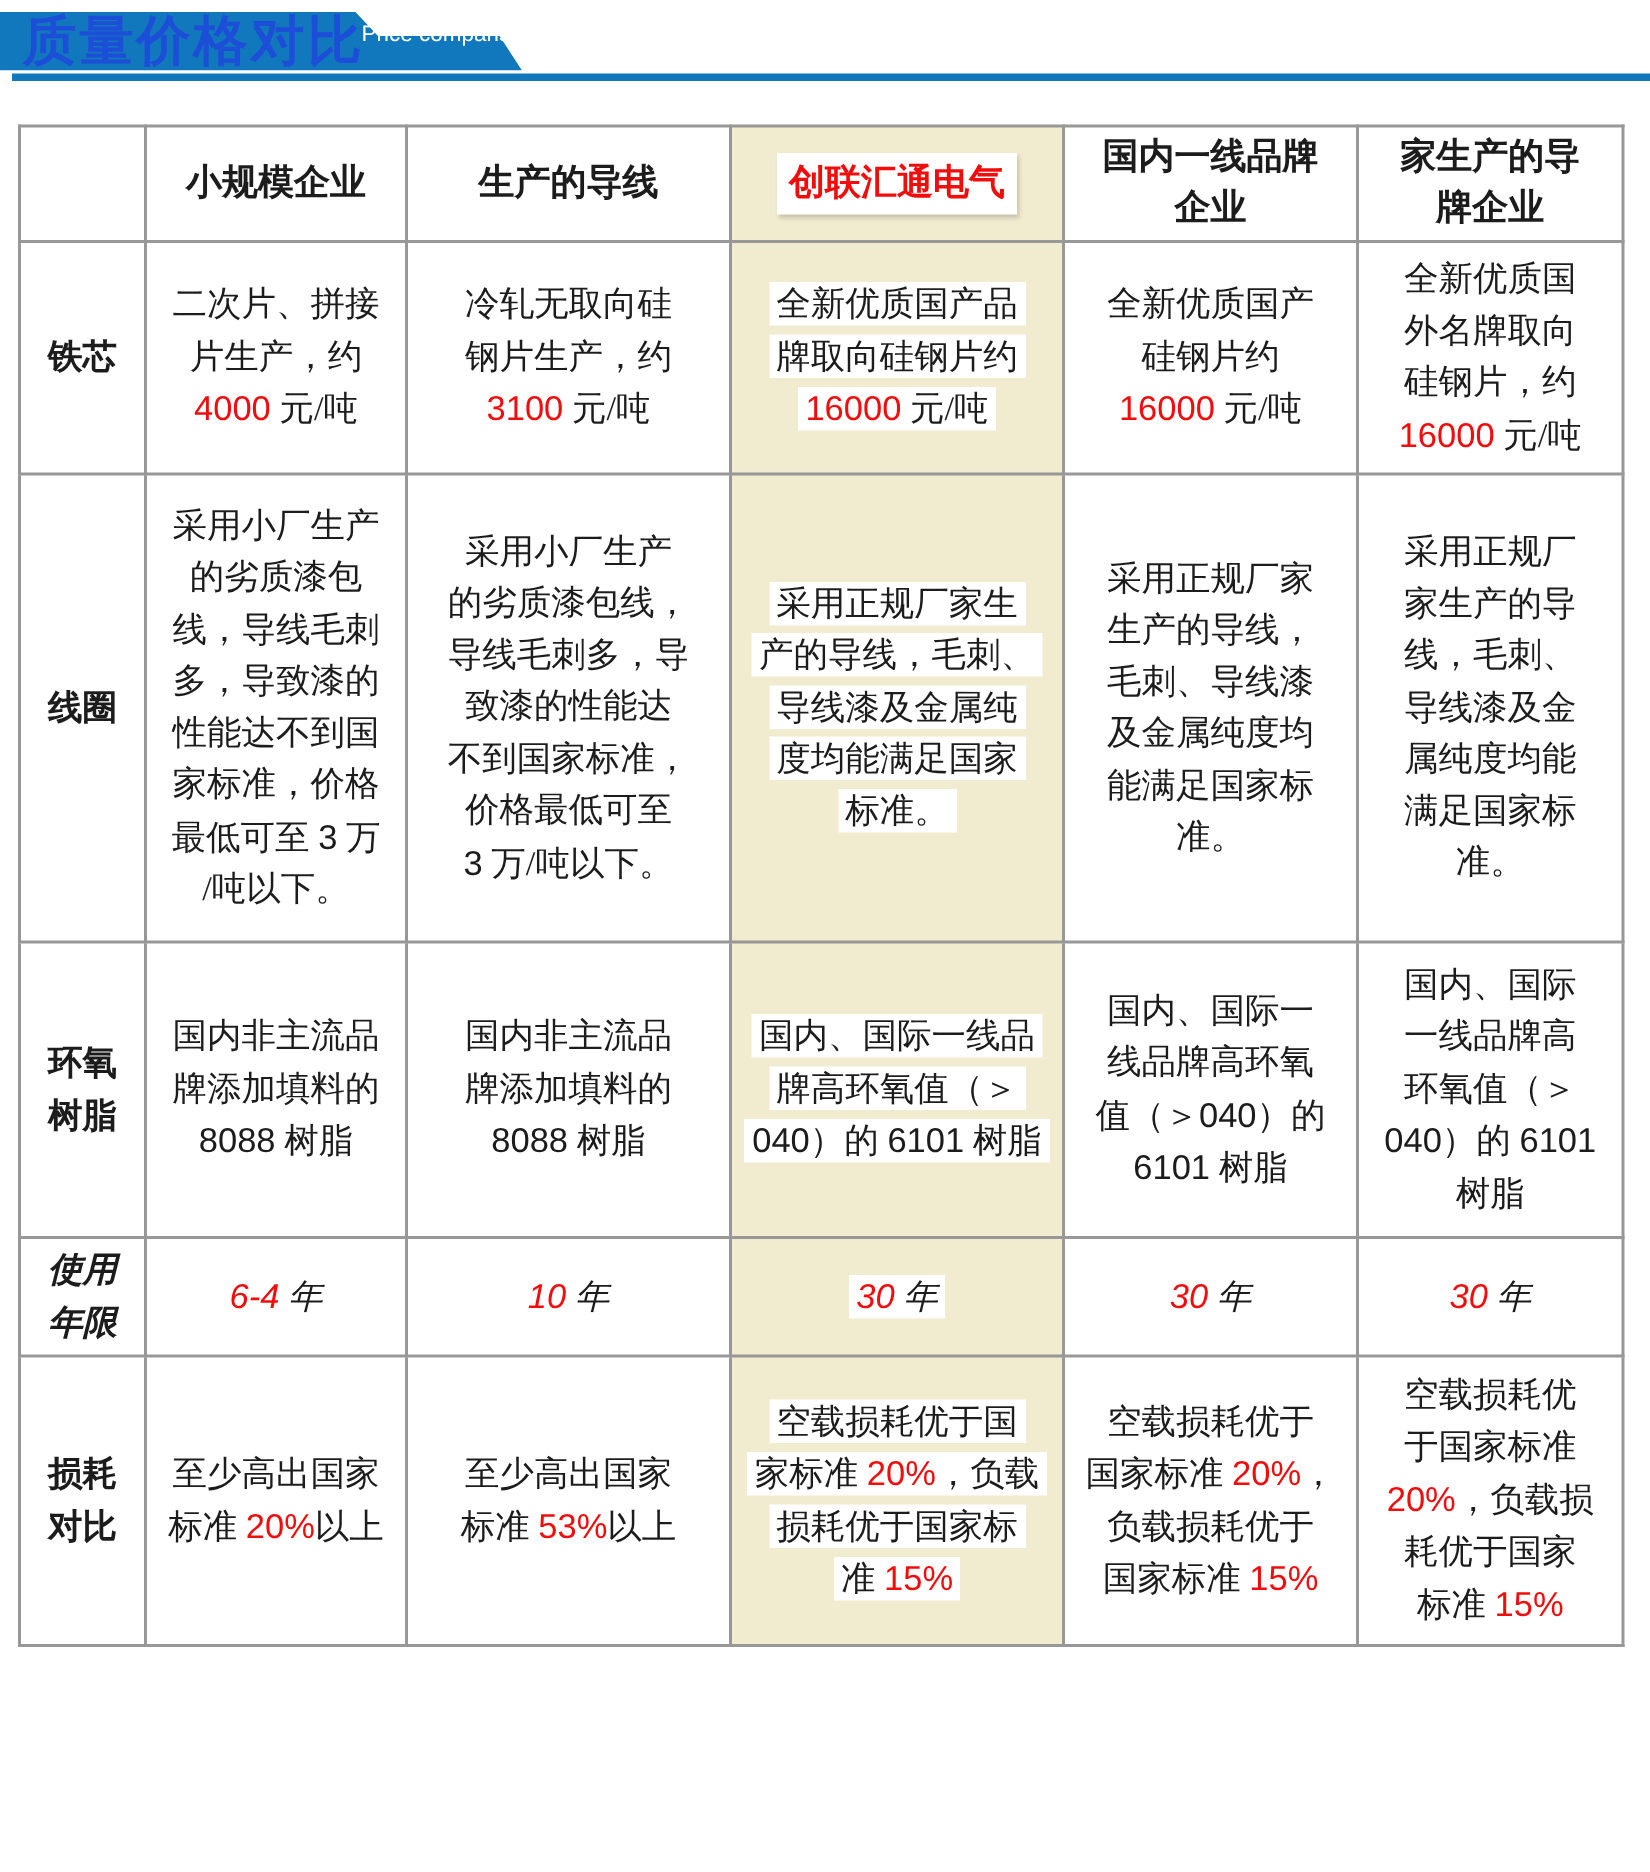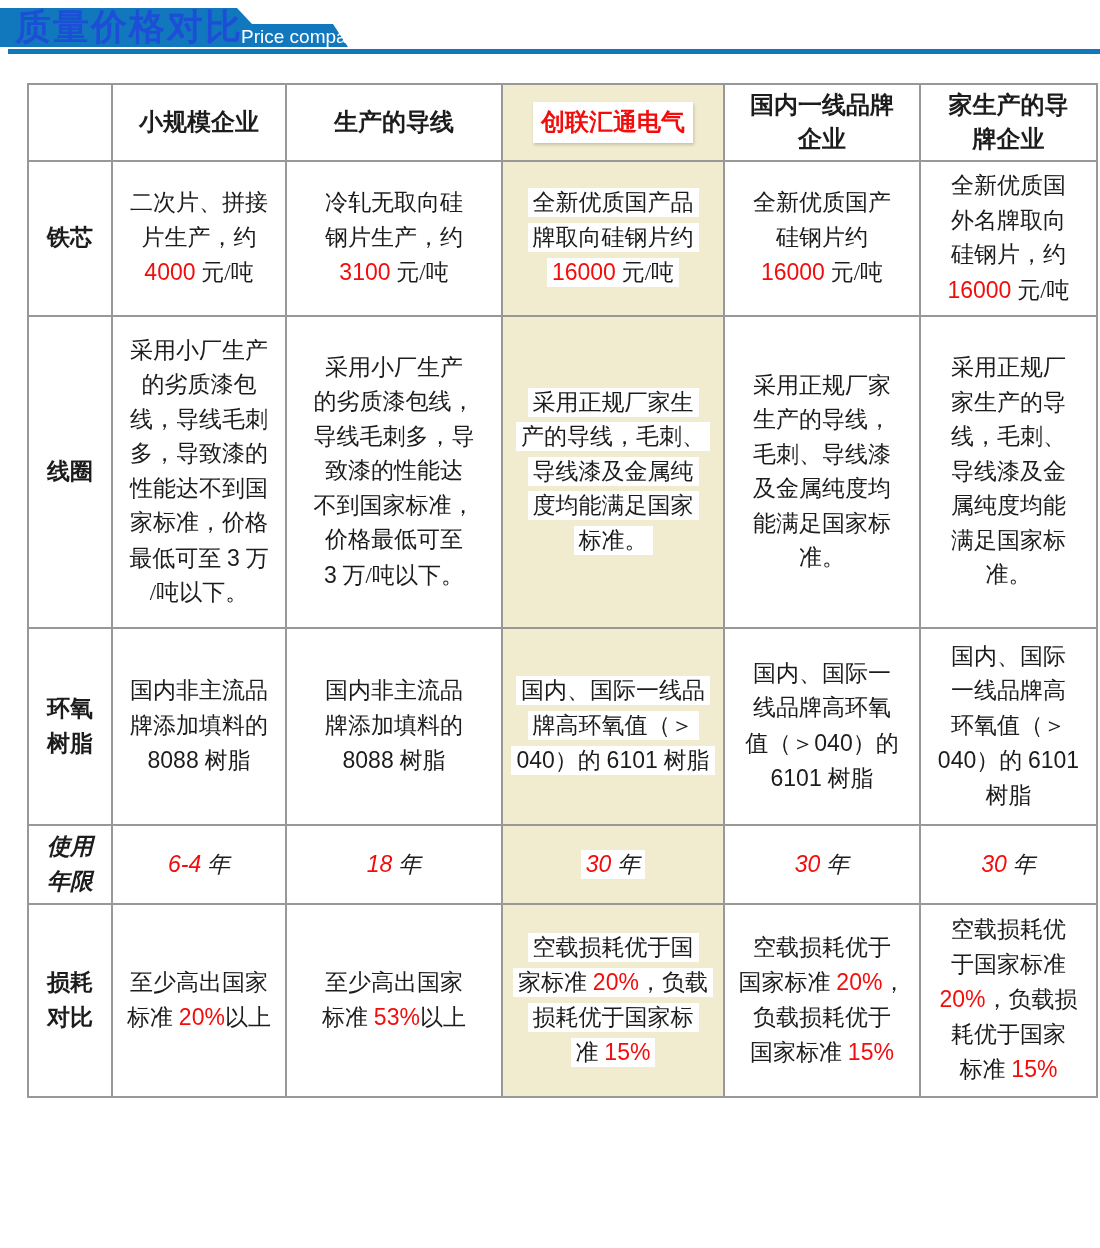--- a/index.html
+++ b/index.html
@@ -27,32 +27,32 @@
     position:absolute;left:0;top:0;width:360px;height:48px;
     background:var(--blue);
     clip-path:polygon(0 8px,237px 8px,252px 24px,333px 24px,348px 47px,0 47px);
   }
   .banner-title{
     position:absolute;left:15px;top:7px;height:40px;line-height:40px;
     color:#1d4ed8;font-size:36px;font-weight:bold;letter-spacing:2px;
     font-family:"Liberation Sans",sans-serif;
   }
   .banner-subtitle{
-    position:absolute;left:241px;top:26px;height:21px;line-height:21px;
-    color:#fff;font-size:19px;
+    position:absolute;left:241px;top:12px;height:21px;line-height:21px;
+    color:#fff;font-size:15px;
     font-family:"Liberation Sans",sans-serif;
   }
   .banner-underline{
     position:absolute;left:8px;top:49px;height:5px;right:0;
     background:var(--blue);
   }
 
   
   table.cmp{
-    position:absolute;left:27px;top:83px;
+    position:absolute;left:12px;top:83px;
     width:1069px;
     border-collapse:collapse;
     table-layout:fixed;
     padding-left:41px;
   }
   table.cmp th,table.cmp td{
     border:2px solid var(--border);
     text-align:center;
     vertical-align:middle;
     white-space:pre-line;
@@ -201,21 +201,21 @@
         <td>国内、国际
 一线品牌高
 环氧值（＞
 <span class="num">040</span>）的 <span class="num">6101</span>
 树脂</td>
       </tr>
       <tr style="height: 78px; font-style: italic;">
         <th class="rowhead">使用
 年限</th>
         <td><span class="red">6-4</span> 年</td>
-        <td><span class="red">18</span> 年</td>
+        <td><span class="red">10</span> 年</td>
         <td class="featured"><span class="hl"><span class="red">30</span> 年</span></td>
         <td><span class="red">30</span> 年</td>
         <td><span class="red">30</span> 年</td>
       </tr>
       <tr style="height: 193px;">
         <th class="rowhead">损耗
 对比</th>
         <td>至少高出国家
 标准 <span class="red">20%</span>以上</td>
         <td>至少高出国家

